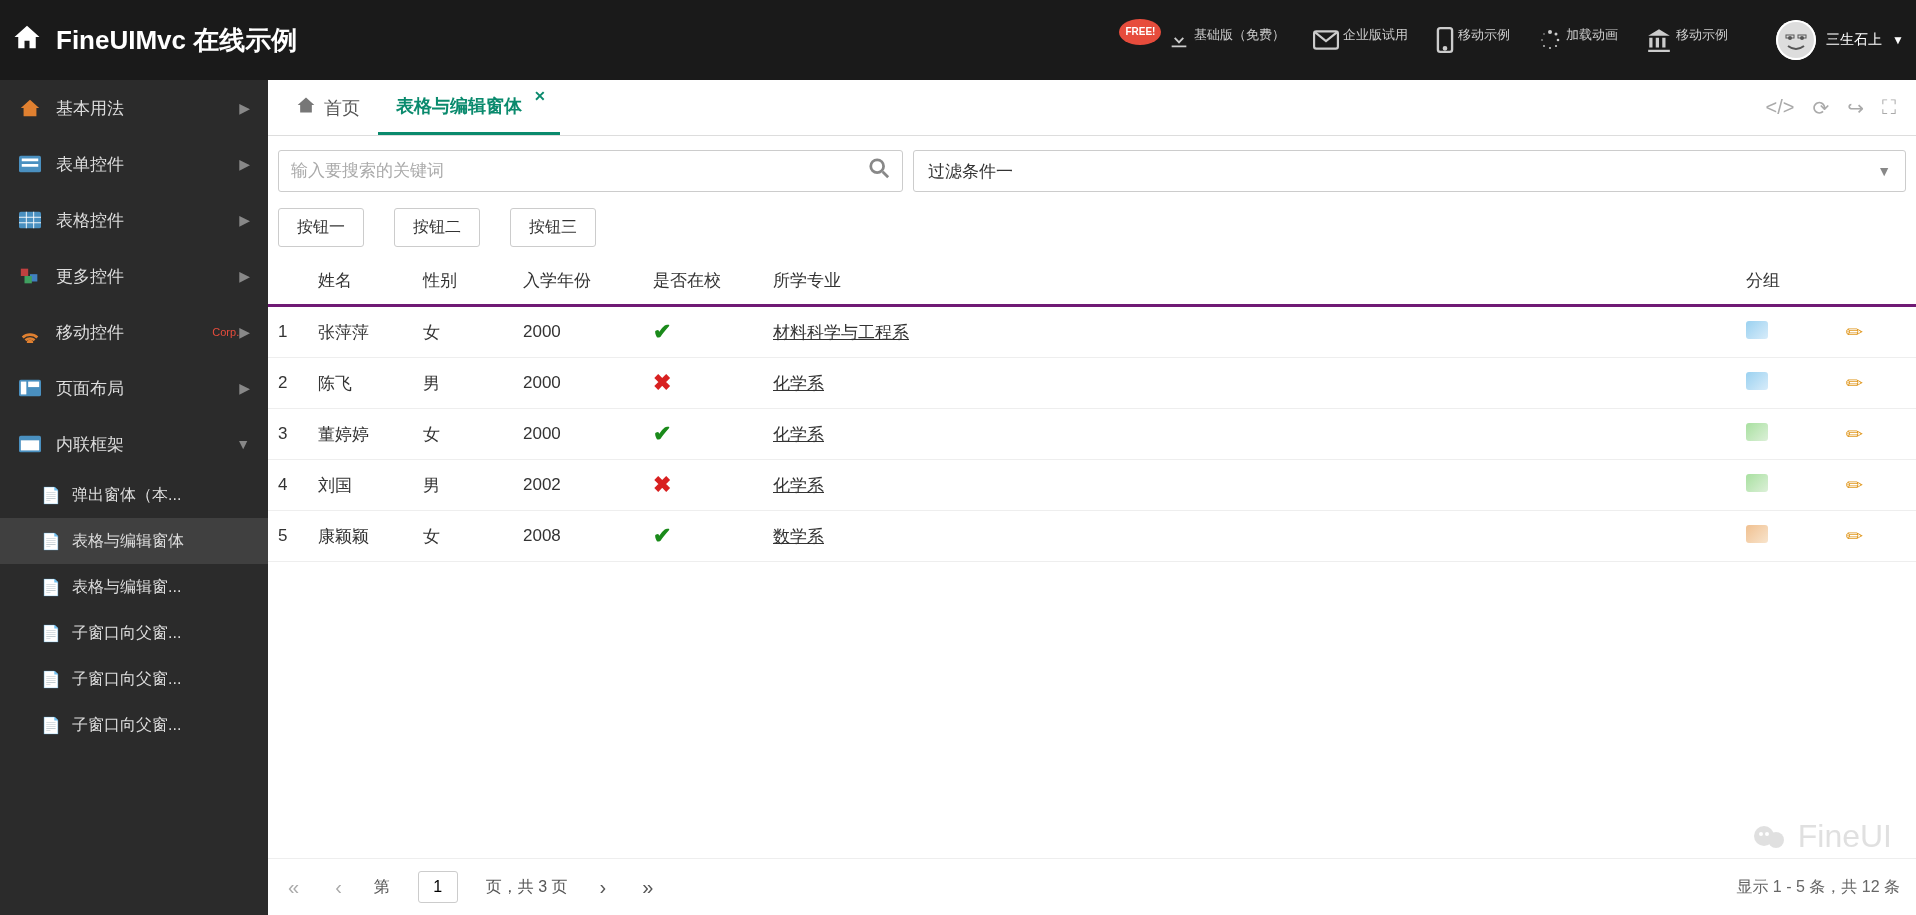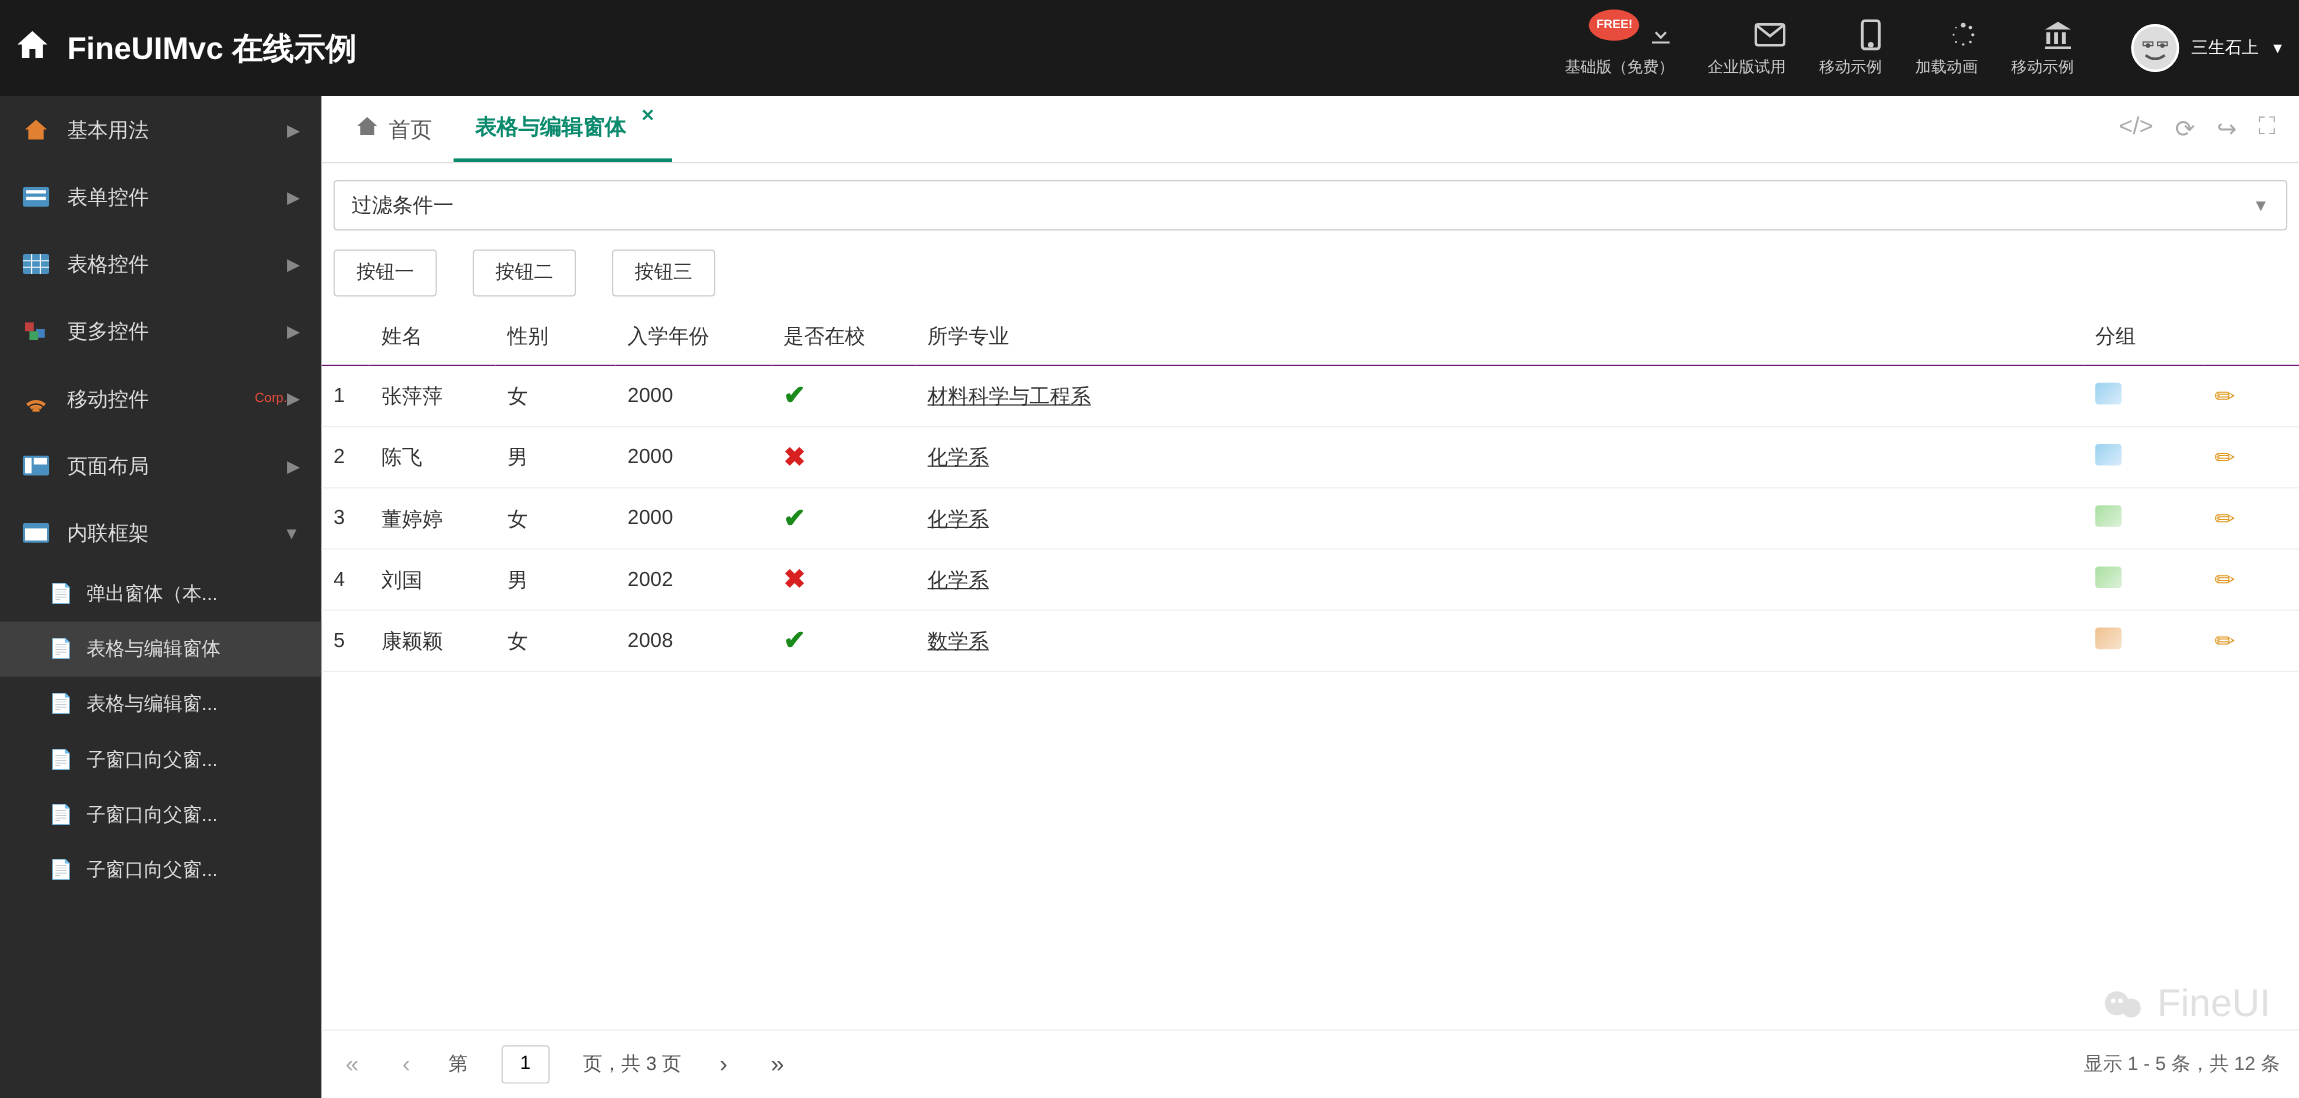--- a/index.html
+++ b/index.html
@@ -2,21 +2,21 @@
 <html><head>
 <meta charset="utf-8">
 <style>
 * { margin: 0; padding: 0; box-sizing: border-box; }
 body { font-family: "Microsoft YaHei", Arial, sans-serif; font-size: 14px; color: #333; background: #fff; height: 915px; overflow: hidden; display: flex; flex-direction: column; }
 .header { background: #1a1a1a; height: 80px; display: flex; align-items: center; padding: 0 12px; color: #fff; }
 .header-brand { display: flex; align-items: center; gap: 14px; flex: 1; }
 .header-brand .home-icon { font-size: 28px; }
 .header-title { font-size: 26px; font-weight: bold; }
 .header-nav { display: flex; align-items: center; gap: 28px; }
-.header-nav-item { display: flex; flex-direction: column; align-items: flex-end; gap: 4px; color: #ccc; cursor: pointer; font-size: 13px; }
+.header-nav-item { display: flex; align-items: flex-start; gap: 4px; color: #ccc; cursor: pointer; font-size: 13px; }
 .header-nav-item .nicon { font-size: 24px; line-height: 1; display: flex; align-items: center; justify-content: center; height: 28px; }
 .badge-free { background: #e74c3c; color: #fff; font-size: 10px; font-weight: bold; padding: 8px 6px; border-radius: 50%; position: relative; top: -8px; }
 .header-user { display: flex; align-items: center; gap: 10px; margin-left: 20px; cursor: pointer; }
 .avatar { width: 40px; height: 40px; border-radius: 50%; background: #fff; display: flex; align-items: center; justify-content: center; overflow: hidden; }
 .avatar svg { width: 100%; height: 100%; }
 .header-user span { color: #fff; }
 .caret-down { font-size: 12px; color: #aaa; }
 .main { display: flex; flex: 1; min-height: 0; }
 .sidebar { width: 268px; background: #2b2b2b; color: #ddd; overflow-y: auto; }
 .sidebar-item, .sidebar-subitem { display: flex; align-items: center; height: 56px; padding: 0 18px; cursor: pointer; font-size: 17px; }
@@ -41,21 +41,21 @@
 .search-wrap input { flex: 1; border: none; outline: none; font-size: 17px; color: #333; }
 .search-wrap input::placeholder { color: #aaa; }
 .search-wrap .sicon2 { color: #888; font-size: 22px; }
 .filter-select { flex: 1; border: 1px solid #ccc; border-radius: 3px; height: 42px; display: flex; align-items: center; padding: 0 14px; cursor: pointer; }
 .filter-select .flbl { flex: 1; font-size: 17px; color: #333; }
 .filter-select .fchev { color: #888; font-size: 14px; }
 .btnrow { display: flex; gap: 30px; padding: 8px 10px 10px 10px; }
 .btn { border: 1px solid #ccc; border-radius: 3px; padding: 8px 18px; font-size: 16px; cursor: pointer; background: #fff; color: #333; }
 .table { width: 100%; border-collapse: collapse; }
 .table th, .table td { padding: 12px 10px; text-align: left; font-size: 17px; }
-.table th { font-weight: normal; color: #333; border-bottom: 1px solid #701a75; }
+.table th { font-weight: normal; color: #333; border-bottom: 3px solid #701a75; }
 .table td { border-bottom: 1px solid #eee; }
 .col-idx { width: 40px; text-align: right; padding-right: 18px !important; }
 .col-name { width: 105px; }
 .col-gender { width: 100px; }
 .col-year { width: 130px; }
 .col-on { width: 120px; text-align: center; }
 .col-major { }
 .col-group { width: 100px; }
 .col-edit { width: 80px; text-align: center; }
 .check { color: #1a8a1a; font-size: 22px; font-weight: bold; }
@@ -273,20 +273,27 @@
       <div class="tab-spacer"></div>
       <div class="tab-actions">
         <span>&lt;/&gt;</span>
         <span>⟳</span>
         <span>↪</span>
         <span>⛶</span>
       </div>
     </div>
 
     <div class="toolbar">
+      <div class="search-wrap">
+        <input type="text" placeholder="输入要搜索的关键词" style="">
+        <span class="sicon2"><svg width="22" height="22" viewBox="0 0 24 24" fill="none" stroke="#888" stroke-width="3">
+              <circle cx="10" cy="10" r="7"></circle>
+              <line x1="16" y1="16" x2="22" y2="22"></line>
+            </svg></span>
+      </div>
       <div class="filter-select">
         <span class="flbl">过滤条件一</span>
         <span class="fchev">▼</span>
       </div>
     </div>
 
     <div class="btnrow">
       <button class="btn">按钮一</button>
       <button class="btn">按钮二</button>
       <button class="btn">按钮三</button>

